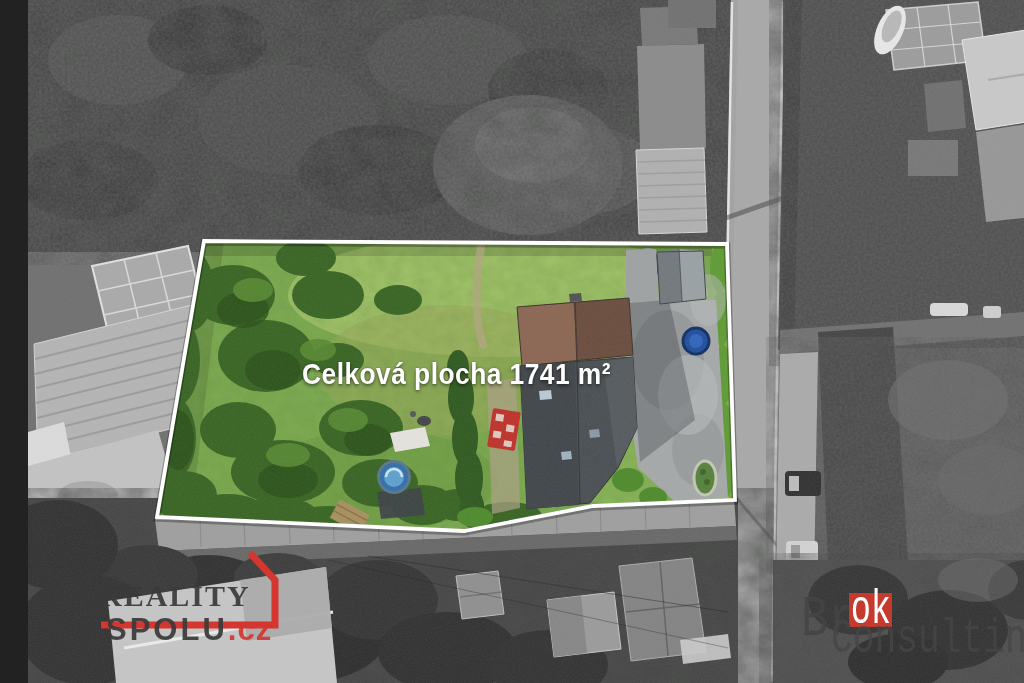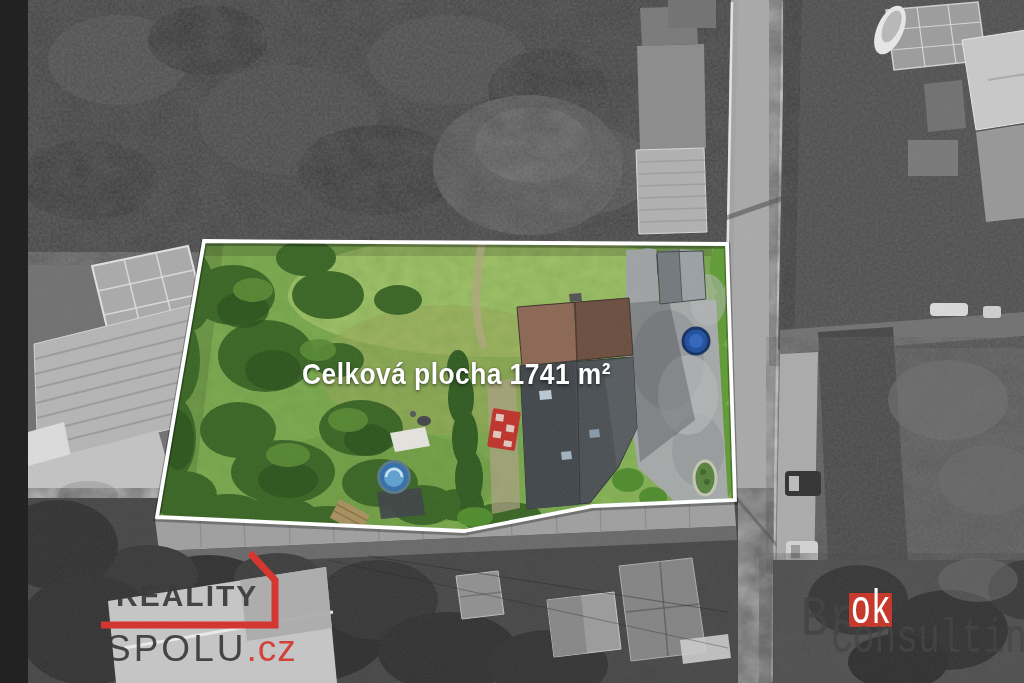--- a/index.html
+++ b/index.html
@@ -6,23 +6,23 @@
   .stage{position:relative;width:1024px;height:683px;overflow:hidden;background:#6e6e6e;
          font-family:"Liberation Sans",sans-serif;margin-left:28px;}
   .stage svg{position:absolute;left:0;top:0;display:block;}
   
   .area-label{position:absolute;left:274px;top:357px;color:#ffffff;font-size:30px;font-weight:bold;
       letter-spacing:.5px;white-space:nowrap;transform:scaleX(.88);transform-origin:left top;
       text-shadow:0 2px 4px rgba(0,0,0,.45),0 0 2px rgba(0,0,0,.35);}
   
   .rs-logo{position:absolute;left:0;top:548px;width:290px;height:135px;}
   .rs-logo .rs-mark{position:absolute;left:0;top:0;}
-  .rs-line1{position:absolute;left:88px;top:31px;font-size:30px;font-weight:bold;letter-spacing:2px;
-      color:#3a3a3a;opacity:.92;white-space:nowrap;}
-  .rs-line2{position:absolute;left:78px;top:80px;font-size:37px;font-weight:normal;letter-spacing:3px;
+  .rs-line1{position:absolute;left:72px;top:31px;font-size:30px;font-weight:bold;letter-spacing:2px;
+      color:#3a3a3a;opacity:.92;white-space:nowrap;font-family:Liberation Serif, serif;}
+  .rs-line2{position:absolute;left:78px;top:64px;font-size:31px;font-weight:bold;letter-spacing:3px;
       color:#3a3a3a;opacity:.92;white-space:nowrap;}
   .rs-line2 .rs-cz{color:#d4372f;opacity:1;letter-spacing:1px;}
   
   .brok-logo{position:absolute;left:770px;top:585px;width:260px;height:95px;font-family:Liberation Mono, monospace;}
   .brok-br{position:absolute;left:3px;top:7px;font-size:57px;line-height:1;color:rgba(68,68,68,.88);
       transform:scaleX(.8);transform-origin:left top;white-space:nowrap;}
   .brok-ok{position:absolute;left:51px;top:8px;width:43px;height:34px;background:#c53a2d;
       display:flex;align-items:center;justify-content:center;overflow:visible;
       box-shadow:0 0 1px rgba(0,0,0,.25);}
   .brok-ok span{color:#fff;font-size:48px;line-height:36px;transform:scaleX(.7);transform-origin:center bottom;}

